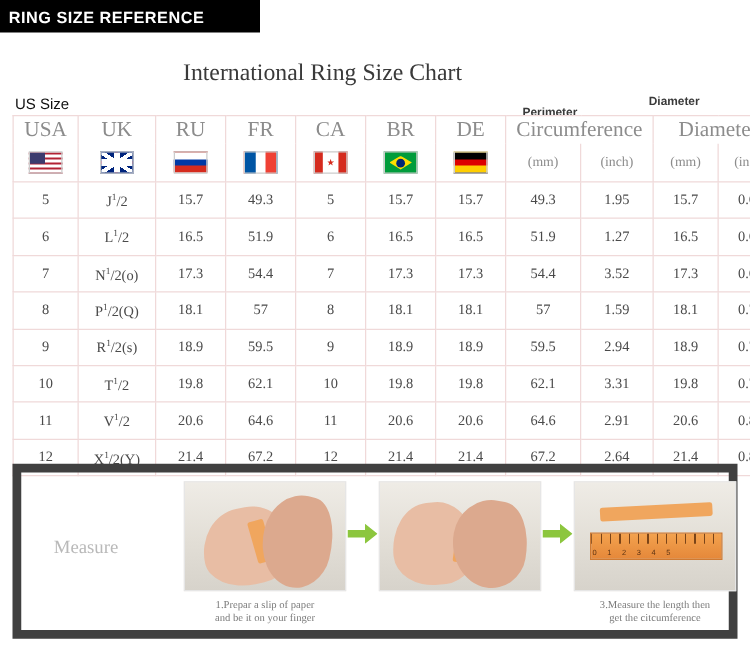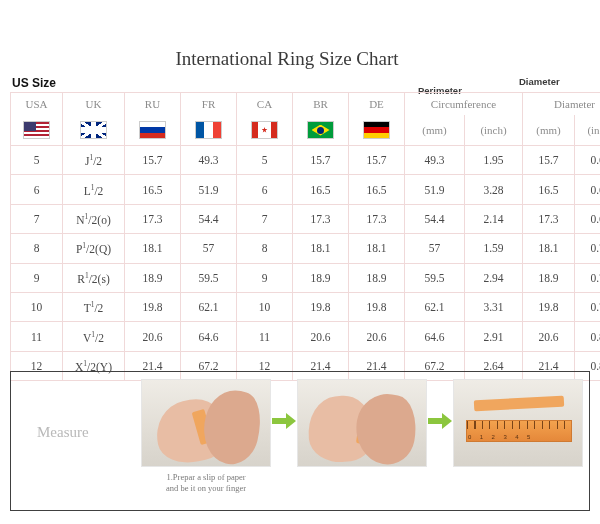--- a/index.html
+++ b/index.html
@@ -40,34 +40,33 @@
   
   .main-title {
     position: absolute;
     top: 48px;
     left: 0;
     width: 516px;
     text-align: center;
     font-size: 19px;
     color: #3a3a3a;
     font-family: "Liberation Serif", serif;
-    margin-left: 29px;
   }
   
   .annot {
     position: absolute;
     font-size: 9.5px;
     font-weight: bold;
     color: #3a3a3a;
   }
   .annot-us {
     left: 12px;
     top: 76px;
     font-size: 12px;
-    font-weight: bold;
+    font-weight: normal;
     color: #111;
   }
   .annot-perimeter { left: 418px; top: 85px; }
   .annot-diameter  { left: 519px; top: 76px; }
 
   
   .chart {
     position: absolute;
     left: 10px;
     top: 92px;
@@ -80,21 +79,21 @@
     text-align: center;
     vertical-align: middle;
     font-size: 11.5px;
     color: #4a4a4a;
     font-family: "Liberation Serif", serif;
     padding: 0;
     height: 28px;
   }
   .chart thead .hdr-label td {
     color: #8c8c8c;
-    font-size: 11px;
+    font-size: 17px;
     height: 22px;
     border-bottom: none;
   }
   .chart thead .hdr-flag td {
     height: 30px;
     border-top: none;
     color: #8c8c8c;
     font-size: 11px;
   }
   .chart tbody td {
@@ -202,21 +201,21 @@
     background: linear-gradient(to bottom, #000000 0 33.3%, #dd0000 33.3% 66.6%, #ffce00 66.6% 100%);
   }
 
   
   .measure-panel {
     position: absolute;
     left: 10px;
     top: 371px;
     width: 580px;
     height: 140px;
-    border: 1px solid #404040;
+    border: 7px solid #404040;
     box-sizing: border-box;
   }
   .measure-label {
     position: absolute;
     left: 26px;
     top: 52px;
     font-size: 15px;
     color: #b9b9b9;
     font-family: "Liberation Serif", serif;
   }
@@ -298,20 +297,23 @@
     position: relative;
     flex: 0 0 26px;
   }
   .arrow svg { position: absolute; top: 34px; left: 1px; }
 </style>
 </head>
 <body>
 
 <div class="page">
 
+  <div class="banner">
+    <span>RING SIZE REFERENCE</span>
+  </div>
 
   <div class="main-title">International Ring Size Chart</div>
 
   <div class="annot annot-us">US Size</div>
   <div class="annot annot-perimeter">Perimeter</div>
   <div class="annot annot-diameter">Diameter</div>
 
   <table class="chart">
     <colgroup>
       <col style="width:52px">
@@ -368,34 +370,34 @@
       </tr>
       <tr>
         <td>6</td>
         <td><span>L</span><sup>1</sup><span>/2</span><span></span></td>
         <td>16.5</td>
         <td>51.9</td>
         <td>6</td>
         <td>16.5</td>
         <td>16.5</td>
         <td>51.9</td>
-        <td>3.28</td>
+        <td>1.27</td>
         <td>16.5</td>
         <td>0.65</td>
       </tr>
       <tr>
         <td>7</td>
         <td><span>N</span><sup>1</sup><span>/2</span><span>(o)</span></td>
         <td>17.3</td>
         <td>54.4</td>
         <td>7</td>
         <td>17.3</td>
         <td>17.3</td>
         <td>54.4</td>
-        <td>2.14</td>
+        <td>3.52</td>
         <td>17.3</td>
         <td>0.68</td>
       </tr>
       <tr>
         <td>8</td>
         <td><span>P</span><sup>1</sup><span>/2</span><span>(Q)</span></td>
         <td>18.1</td>
         <td>57</td>
         <td>8</td>
         <td>18.1</td>
@@ -498,18 +500,19 @@
 
       <div class="step">
         <div class="photo">
           <div class="photo-bg"></div>
           <div class="paper-strip strip3"></div>
           <div class="ruler">
             <div class="ticks"></div>
             <div class="nums">0 1 2 3 4 5</div>
           </div>
         </div>
+        <div class="step-caption">3.Measure the length then<br>get the citcumference</div>
       </div>
 
     </div>
   </div>
 
 </div>
 
 </body></html>

